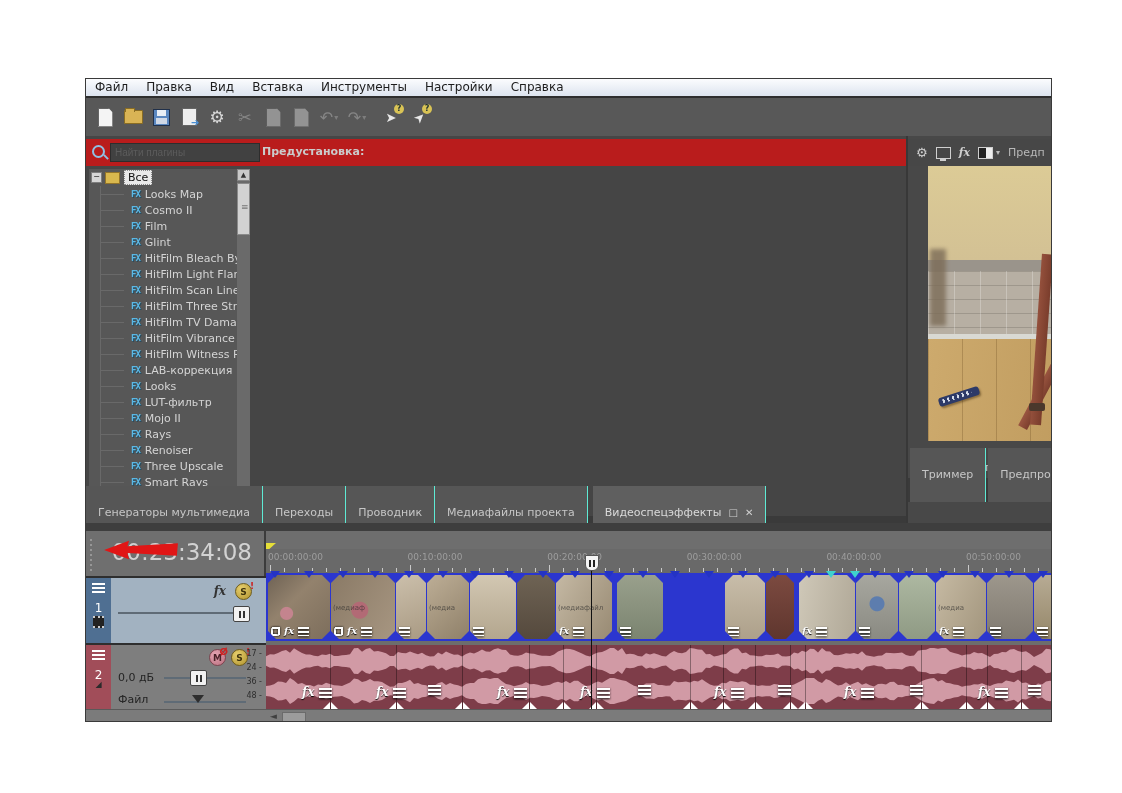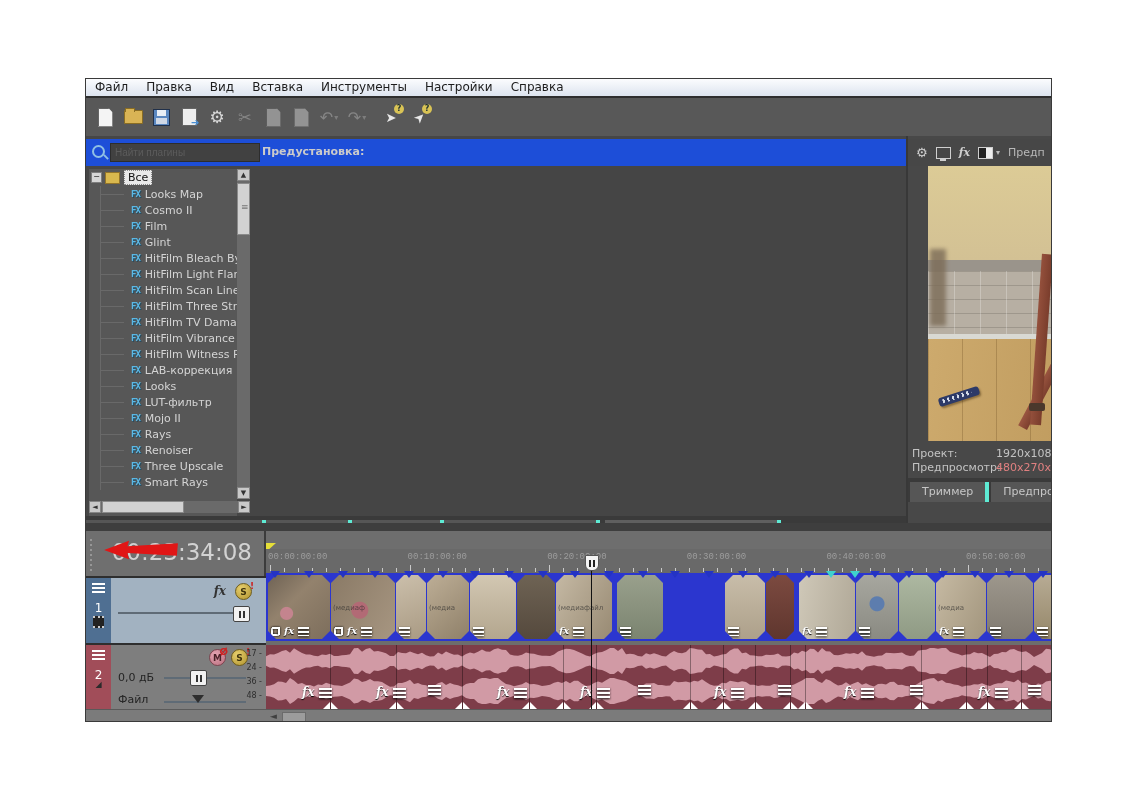--- a/index.html
+++ b/index.html
@@ -31,21 +31,21 @@
   .ic-render::after{content:"➔";position:absolute;right:-4px;bottom:-3px;font-size:10px;color:#4a8fd4;}
   .ic-gear{font-size:17px;color:#d8d8d8;}
   .drop{font-size:8px;color:#bbb;margin-left:1px;}
   .help-q{position:absolute;right:-2px;top:-2px;width:10px;height:10px;border-radius:50%;
     background:#d9c355;color:#233;font-size:8px;line-height:10px;text-align:center;font-weight:bold;}
   .cursor-arrow{font-size:13px;color:#e8e8e8;}
 
   
   #main{position:absolute;left:0;top:57px;width:100%;height:387px;background:#464646;}
   #leftpanel{position:absolute;left:0;top:0;width:820px;height:387px;}
-  #panel-topbar{position:absolute;left:0;top:3px;width:820px;height:27px;background:#1d4ed8;}
+  #panel-topbar{position:absolute;left:0;top:3px;width:820px;height:27px;background:#b91c1c;}
   .mag{position:absolute;left:6px;top:6px;width:9px;height:9px;border:2px solid #8fc0e4;border-radius:50%;}
   .mag::after{content:"";position:absolute;left:9px;top:9px;width:6px;height:2px;background:#8fc0e4;transform:rotate(45deg);}
   #plugin-search{position:absolute;left:24px;top:4px;width:140px;height:17px;background:#414141;
     border:1px solid #2d2d2d;color:#bbb;font-size:10px;padding:0 4px;}
   #plugin-search::placeholder{color:#5c5c5c;}
   #preset-label{position:absolute;left:176px;top:6px;font-size:11px;font-weight:bold;color:#cbcbcb;}
 
   #tree{position:absolute;left:3px;top:33px;width:148px;height:356px;background:#575757;overflow:hidden;}
   .trow{height:16px;display:flex;align-items:center;font-size:11px;color:#d4d4d4;position:relative;}
   .trow .indent{width:42px;flex:0 0 42px;position:relative;height:100%;}
@@ -66,21 +66,21 @@
   #vthumb{position:absolute;left:0;top:14px;width:13px;height:52px;background:#d2d2d2;border:1px solid #8a8a8a;box-sizing:border-box;}
   #vthumb::after{content:"≡";position:absolute;left:3px;top:18px;font-size:9px;color:#777;}
   #hscroll{position:absolute;left:3px;top:365px;width:161px;height:12px;background:#6a6a6a;}
   #hthumb{position:absolute;left:13px;top:0;width:82px;height:12px;background:#d2d2d2;border:1px solid #8a8a8a;box-sizing:border-box;}
   .hbtn{position:absolute;top:0;width:12px;height:12px;background:#c9c9c9;border:1px solid #858585;
     box-sizing:border-box;font-size:7px;color:#333;text-align:center;line-height:10px;}
   #preset-area{position:absolute;left:164px;top:30px;width:656px;height:350px;background:#454545;}
 
   #lefttabs{position:absolute;left:0;top:380px;width:820px;height:24px;background:#3a3a3a;display:flex;align-items:flex-end;}
   .ptab{height:20px;background:#565656;color:#c6c6c6;font-size:11px;line-height:20px;
-    padding:0 12px;border-right:4px solid #5eead4;white-space:nowrap;}
+    padding:17px 12px;border-right:1px solid #5eead4;white-space:nowrap;}
   .ptab.active{background:#5f5f5f;color:#dadada;display:flex;align-items:center;gap:7px;}
   .tab-ico{font-size:10px;color:#d0d0d0;}
 
   
   #rightpanel{position:absolute;left:820px;top:0;width:147px;height:387px;background:#484848;border-left:2px solid #383838;box-sizing:border-box;}
   #prev-toolbar{position:absolute;left:0;top:3px;width:147px;height:27px;background:#474747;display:flex;align-items:center;gap:8px;padding-left:8px;}
   .pico{color:#cfcfcf;font-size:13px;}
   .ic-monitor{width:13px;height:10px;border:1px solid #cfcfcf;position:relative;}
   .ic-monitor::after{content:"";position:absolute;left:3px;bottom:-3px;width:6px;height:2px;background:#cfcfcf;}
   .ic-fx-it{font:italic bold 11px "DejaVu Serif",serif;color:#cfcfcf;}
@@ -144,21 +144,21 @@
     display:flex;align-items:center;justify-content:center;gap:2px;}
   .slider-knob i{display:block;width:2px;height:7px;background:#333;}
   .pan-knob{position:absolute;width:0;height:0;border-left:6px solid transparent;border-right:6px solid transparent;border-top:8px solid #2e2e2e;}
   .tlab{position:absolute;font-size:11px;color:#242424;}
   #meterscale{position:absolute;right:2px;top:116px;width:16px;height:58px;font-size:8px;color:#2e2e2e;text-align:right;line-height:14px;}
 
   #tl-area{position:absolute;left:180px;top:0;width:787px;height:192px;overflow:hidden;}
   #markerbar{position:absolute;left:0;top:0;width:787px;height:18px;background:#6e6e6e;border-bottom:1px solid #5c5c5c;}
   #flag{position:absolute;left:0;top:12px;width:0;height:0;border-top:9px solid #e6df38;border-right:10px solid transparent;}
   #ruler{position:absolute;left:0;top:18px;width:787px;height:24px;background:#696969;}
-  .rlabel{position:absolute;top:3px;font-size:9px;color:#9d9d9d;white-space:nowrap;font-family:Liberation Mono, monospace;}
+  .rlabel{position:absolute;top:3px;font-size:9px;color:#9d9d9d;white-space:nowrap;}
   .tick{position:absolute;bottom:1px;width:1px;background:#c9c9c9;}
   #video-lane{position:absolute;left:0;top:42px;width:787px;height:68px;background:#2b36cf;}
   .vclip{position:absolute;top:2px;height:64px;box-sizing:border-box;overflow:hidden;
     clip-path:polygon(0 8px,8px 0,calc(100% - 8px) 0,100% 8px,100% calc(100% - 8px),calc(100% - 8px) 100%,8px 100%,0 calc(100% - 8px));}
   .vclip .icons{position:absolute;left:3px;bottom:3px;display:flex;gap:4px;align-items:flex-end;}
   .vlabel{position:absolute;left:2px;top:45%;font-size:7px;color:rgba(40,40,40,.65);white-space:nowrap;}
   .ic-crop{width:9px;height:9px;position:relative;}
   .ic-crop::before{content:"";position:absolute;left:0;bottom:0;width:6px;height:6px;border-left:2px solid #fff;border-bottom:2px solid #fff;filter:drop-shadow(0 0 1px #000);}
   .ic-crop::after{content:"";position:absolute;right:0;top:0;width:6px;height:6px;border-right:2px solid #fff;border-top:2px solid #fff;filter:drop-shadow(0 0 1px #000);}
   .ic-fxw{font:italic bold 10px "DejaVu Serif",serif;color:#fff;text-shadow:0 1px 1px #000;}

